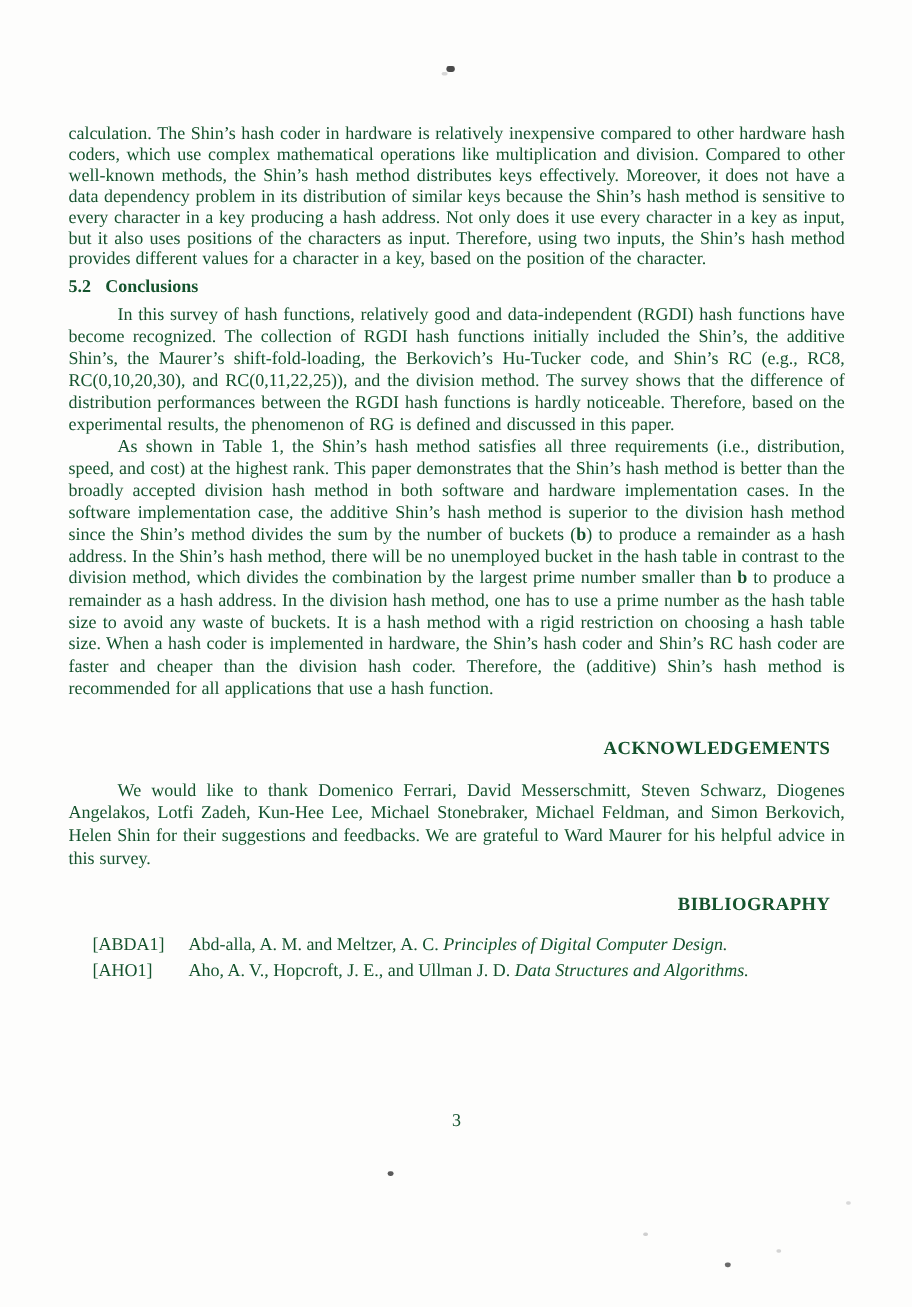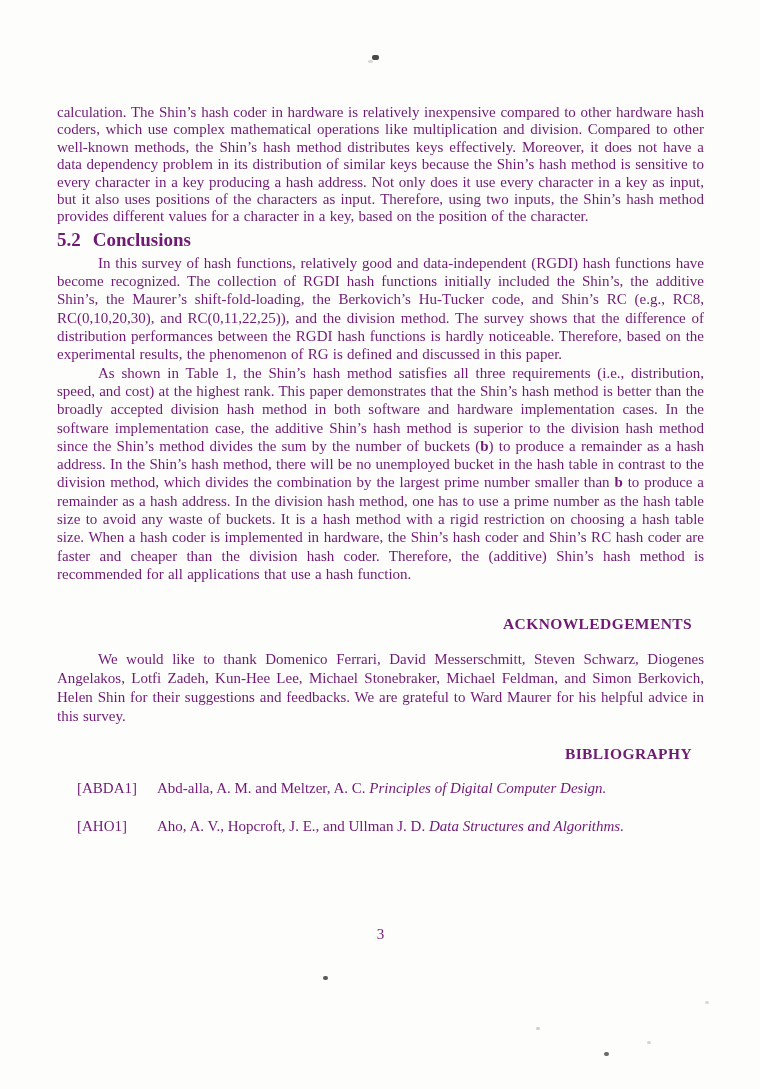--- a/index.html
+++ b/index.html
@@ -4,41 +4,41 @@
 <style>
   html, body { margin: 0; padding: 0; background: #e8e8e8; }
   .page {
     position: relative;
     width: 760px;
     height: 1089px;
     margin: 0 auto;
     background: #fdfdfc;
     overflow: hidden;
     font-family: "Liberation Serif", "DejaVu Serif", serif;
-    color: #701a75;
+    color: #14532d;
   }
   .text-block {
     position: absolute;
     left: 57px;
     top: 0;
     width: 647px;
   }
   p.p-body {
     margin: 0;
     font-size: 15px;
     text-align: justify;
     word-spacing: 0.5px;
   }
   #para1 { padding-top: 104px; line-height: 17.4px; }
   #para2, #para3 { line-height: 18.3px; text-indent: 41px; }
   #para2 { margin-top: 5px; }
   #para3 { margin-top: 0; }
   .h-sub {
     margin: 4px 0 0 0;
-    font-size: 19px;
+    font-size: 15px;
     font-weight: 700;
     line-height: 19px;
   }
   .h-sub .sec-num { margin-right: 12px; }
   .h-center {
     margin: 12px;
     text-align: right;
     font-weight: 700;
     font-size: 15.5px;
     letter-spacing: 0.4px;
@@ -51,21 +51,21 @@
   .bib-entry {
     display: flex;
     margin-left: 20px;
     font-size: 15px;
     line-height: 21px;
     gap: 20px;
   }
   .bib-tag { flex: 0 0 60px; width: 60px; }
   .bib-text { flex: 1; text-align: left; }
   #bib1 { margin-top: 15px; }
-  #bib2 { margin-top: 17px; }
+  #bib2 { }
   .page-number {
     position: absolute;
     top: 926px;
     left: 57px;
     width: 647px;
     text-align: center;
     font-size: 15px;
   }
   .speck { position: absolute; border-radius: 2px; }
 </style>

